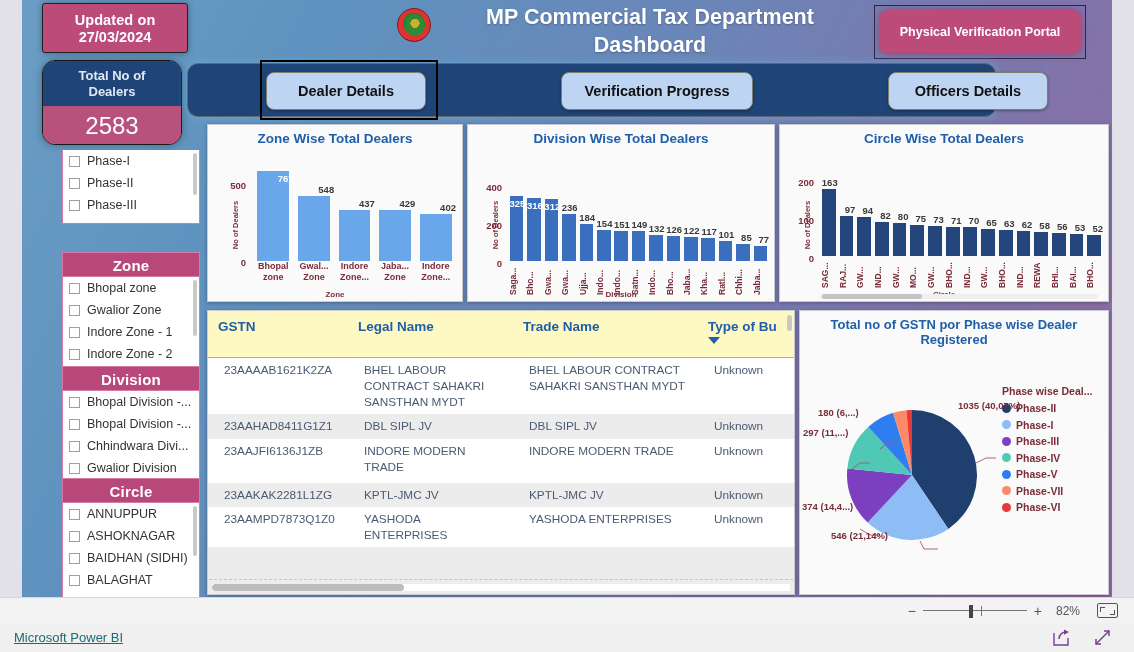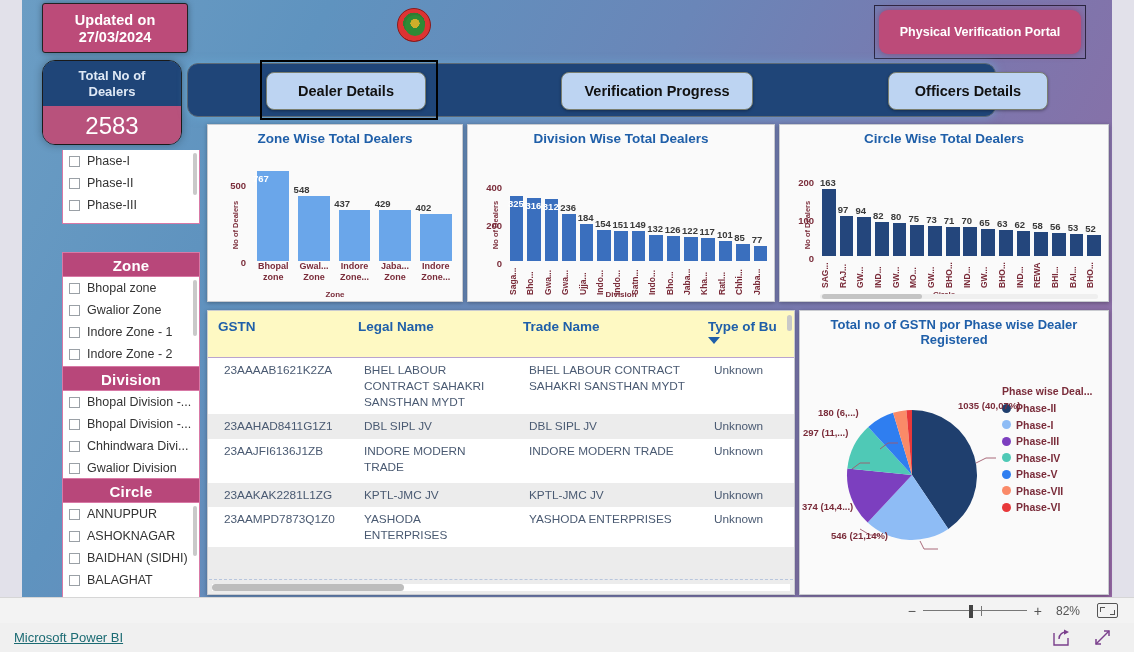--- a/index.html
+++ b/index.html
@@ -164,21 +164,21 @@
     font-size: 8px; color: #7a2c3a; font-weight: bold;
   }
   .ytick {
     position: absolute; font-size: 9.5px; color: #7a2c3a; font-weight: bold;
     text-align: right; width: 26px;
   }
   .bars { position: absolute; display: flex; align-items: flex-end; }
   .bar-col { position: relative; height: 100%; display: flex; flex-direction: column; justify-content: flex-end; align-items: center; }
   .bar { width: 78%; }
   .bar-val {
-    position: absolute; width: 100%; text-align: left;
+    position: absolute; width: 100%; text-align: right;
     font-size: 9.5px; font-weight: 600; white-space: nowrap;
   }
   .bar-cat {
     position: absolute; width: 100%; text-align: center;
     font-size: 9px; color: #7a2c3a; font-weight: bold;
   }
   .bar-cat.vert {
     writing-mode: vertical-rl; transform: rotate(180deg);
     text-align: left; font-size: 8.5px;
   }
@@ -287,20 +287,21 @@
 
       <div class="total-card">
         <div class="top">
           <span>Total No of</span>
           <span>Dealers</span>
         </div>
         <div class="bot">2583</div>
       </div>
 
       <div class="logo-seal"></div>
+      <div class="title-main">MP Commercial Tax Department Dashboard</div>
 
       <div class="pv-portal-wrap">
         <div class="pv-portal">Physical Verification Portal</div>
       </div>
 
       <div class="navbar">
         <div class="navtab t0">Dealer Details</div>
         <div class="navtab t1">Verification Progress</div>
         <div class="navtab t2">Officers Details</div>
       </div>

